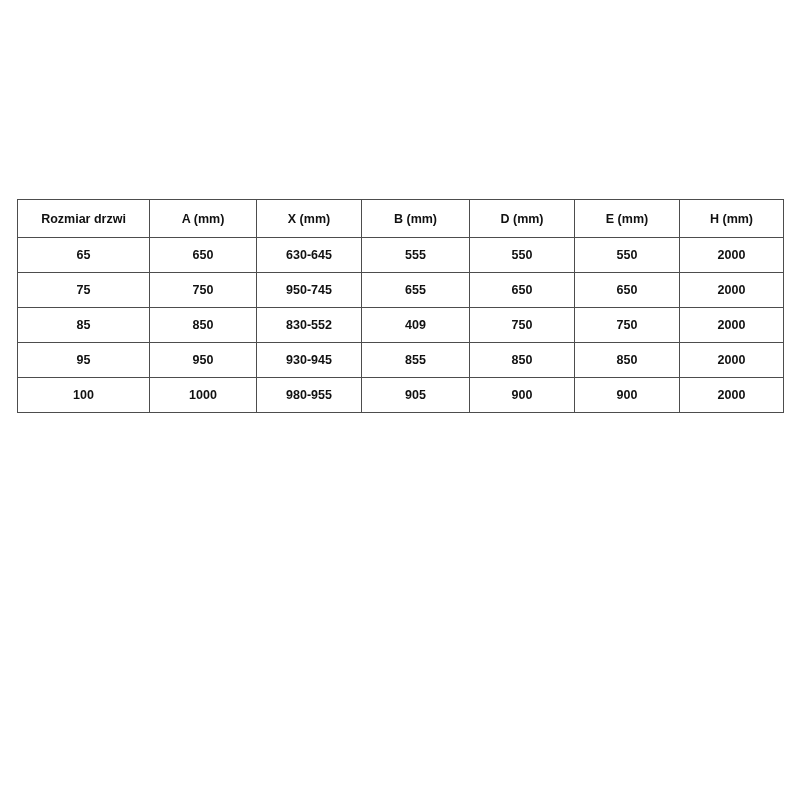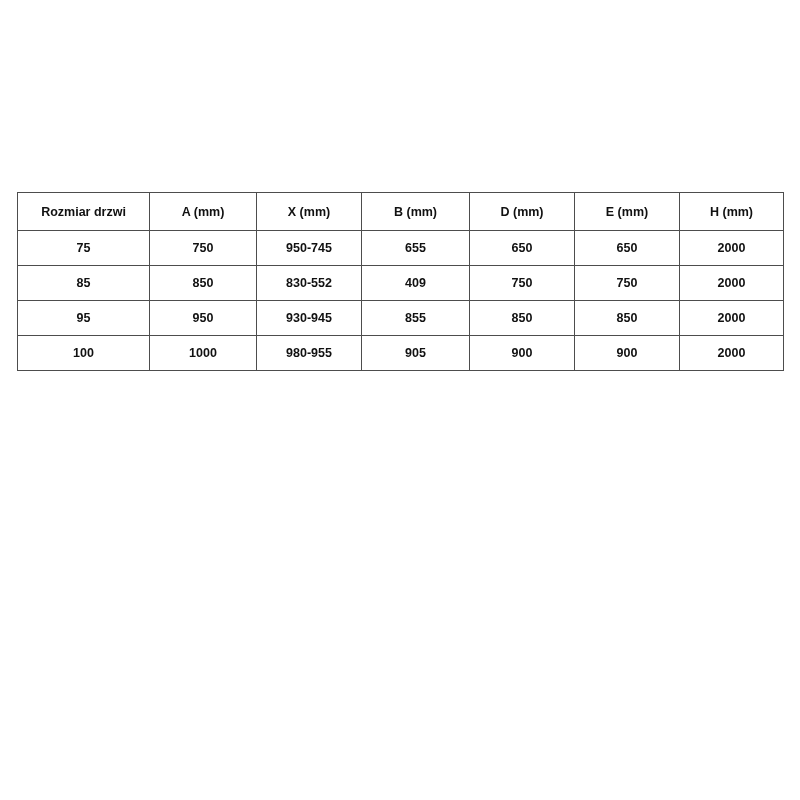--- a/index.html
+++ b/index.html
@@ -17,20 +17,21 @@
   .table-wrap {
     position: absolute;
     left: 17px;
     top: 192px;
     width: 766px;
   }
   table.size-table {
     border-collapse: collapse;
     width: 766px;
     table-layout: fixed;
+    margin-top: 7px;
   }
   table.size-table th,
   table.size-table td {
     border: 1px solid #4d4d4d;
     text-align: center;
     vertical-align: middle;
     font-size: 12.5px;
     color: #111111;
     height: 34px;
     padding: 0;
@@ -71,20 +72,29 @@
         <th>A (mm)</th>
         <th>X (mm)</th>
         <th>B (mm)</th>
         <th>D (mm)</th>
         <th>E (mm)</th>
         <th>H (mm)</th>
       </tr>
     </thead>
     <tbody>
       <tr>
+        <td>65</td>
+        <td>650</td>
+        <td>630-645</td>
+        <td>555</td>
+        <td>550</td>
+        <td>550</td>
+        <td>2000</td>
+      </tr>
+      <tr>
         <td>75</td>
         <td>750</td>
         <td>950-745</td>
         <td>655</td>
         <td>650</td>
         <td>650</td>
         <td>2000</td>
       </tr>
       <tr>
         <td>85</td>

